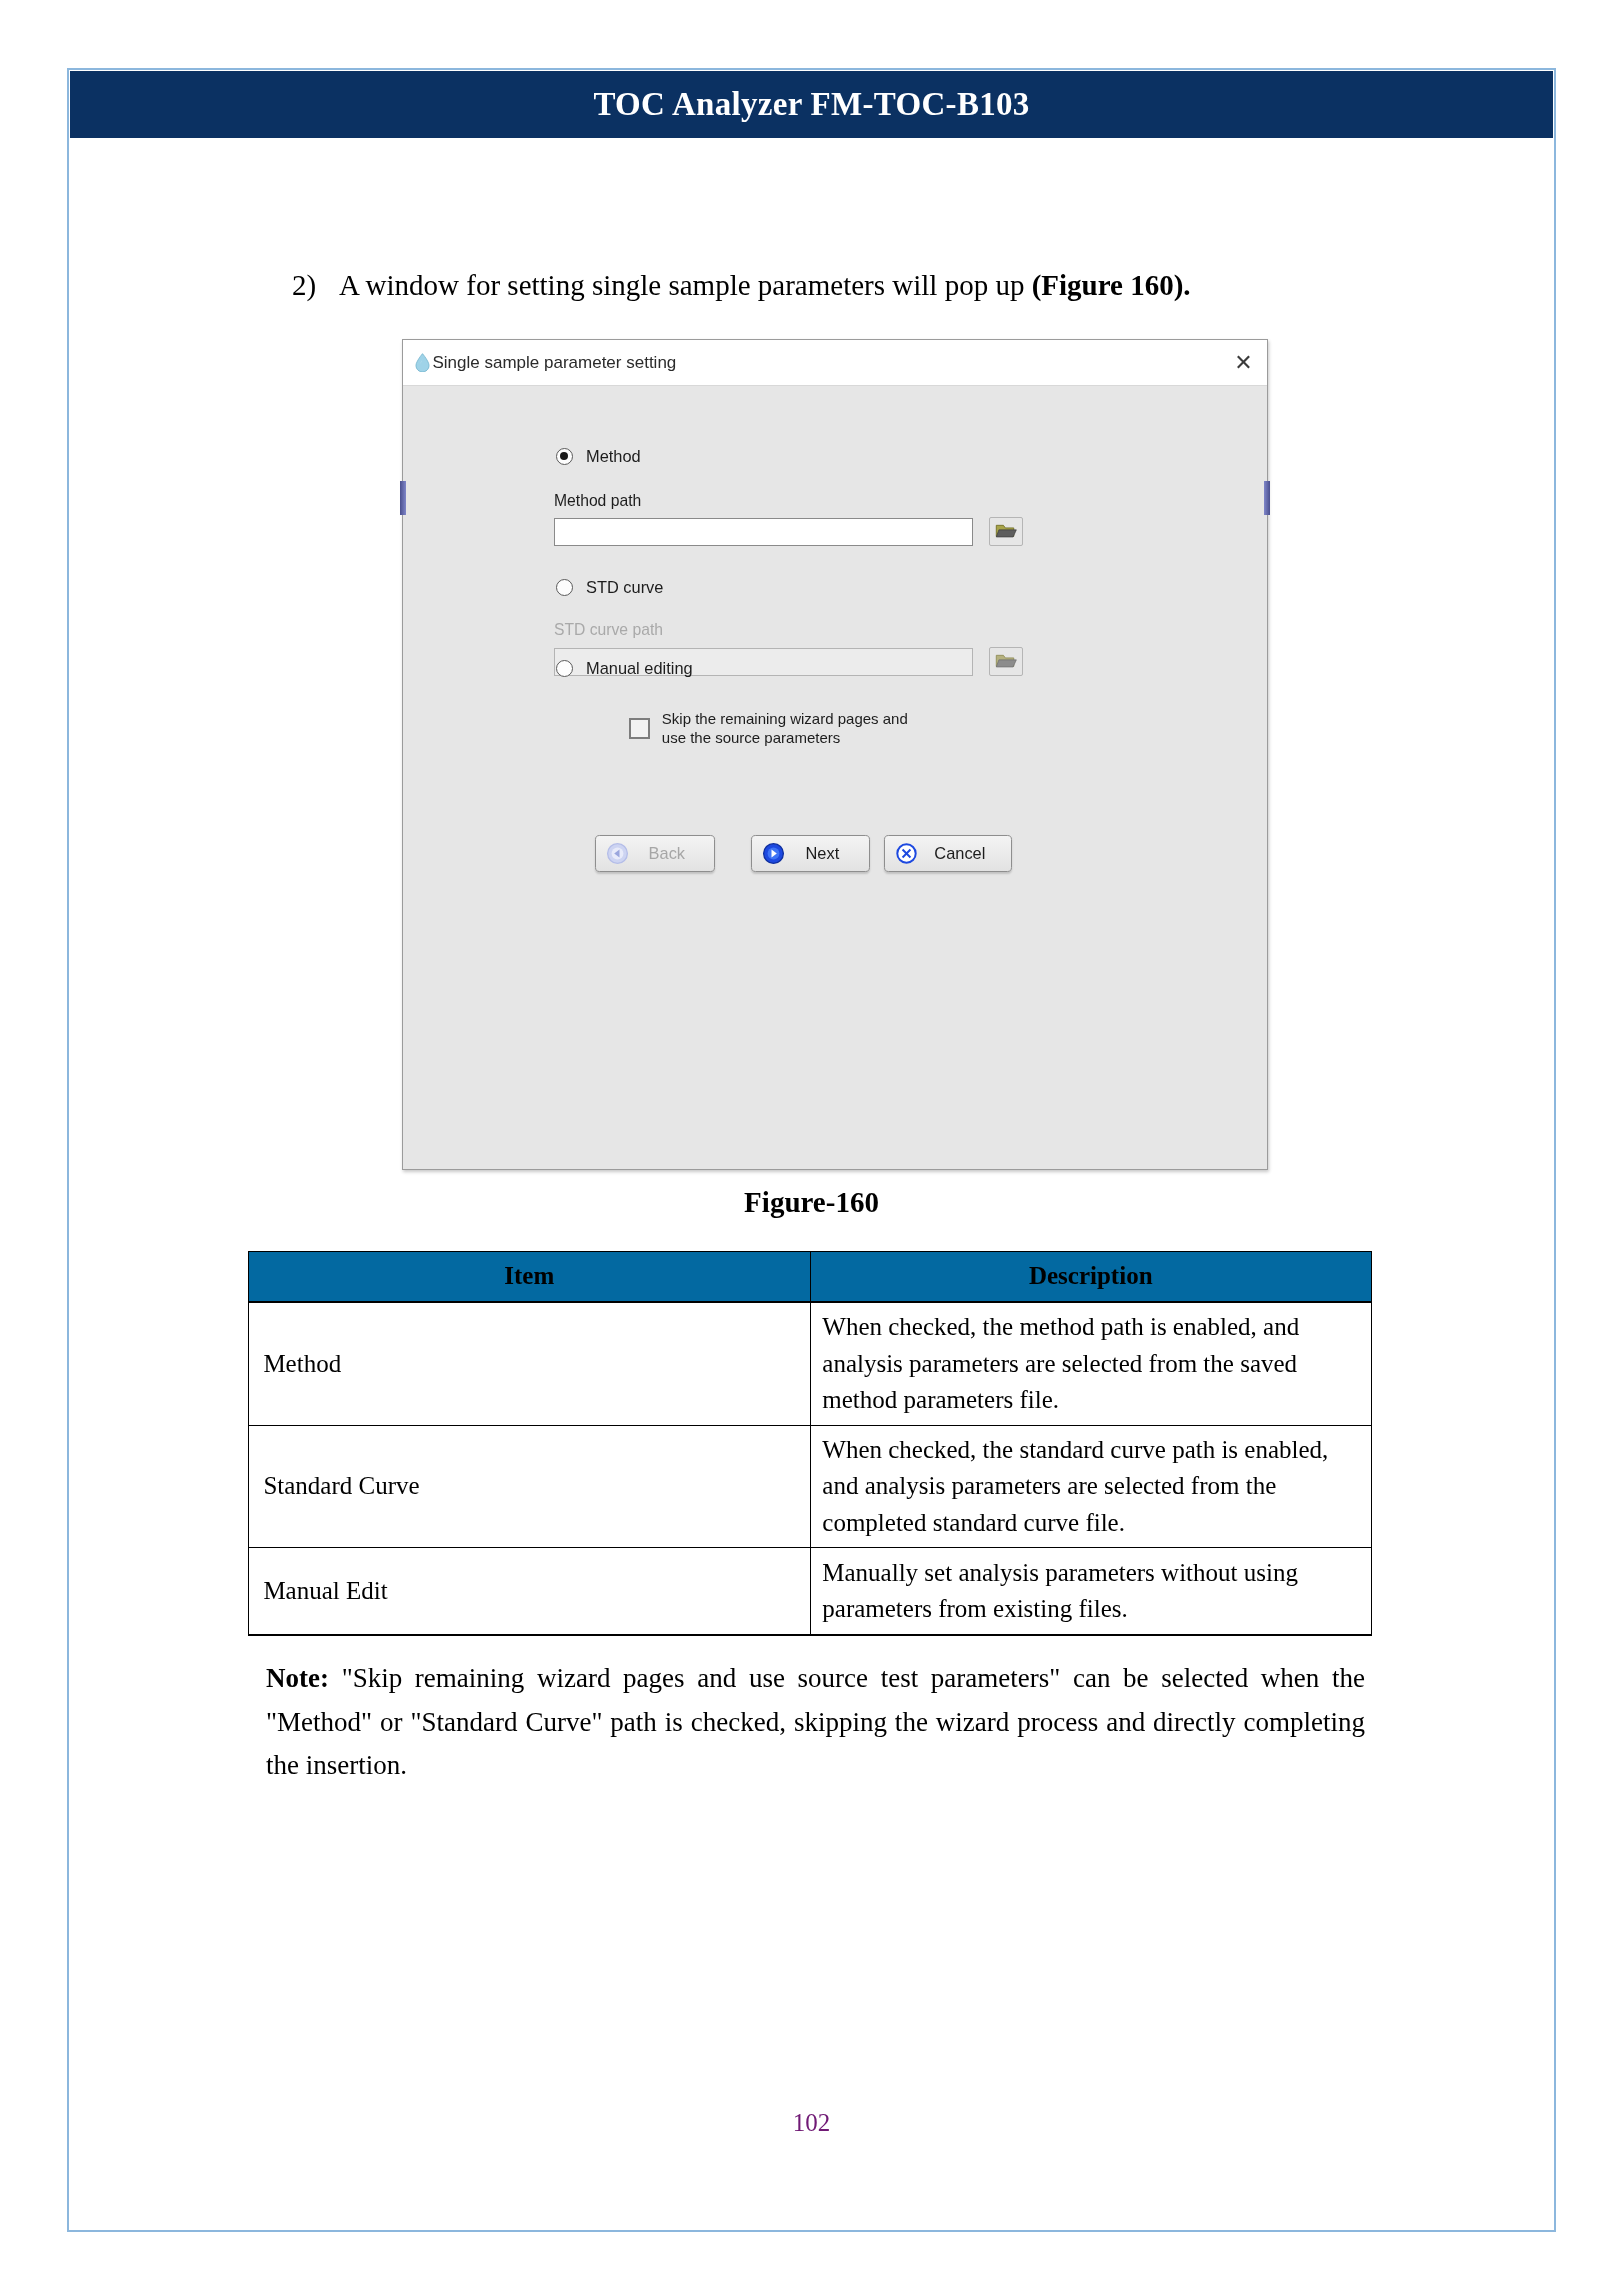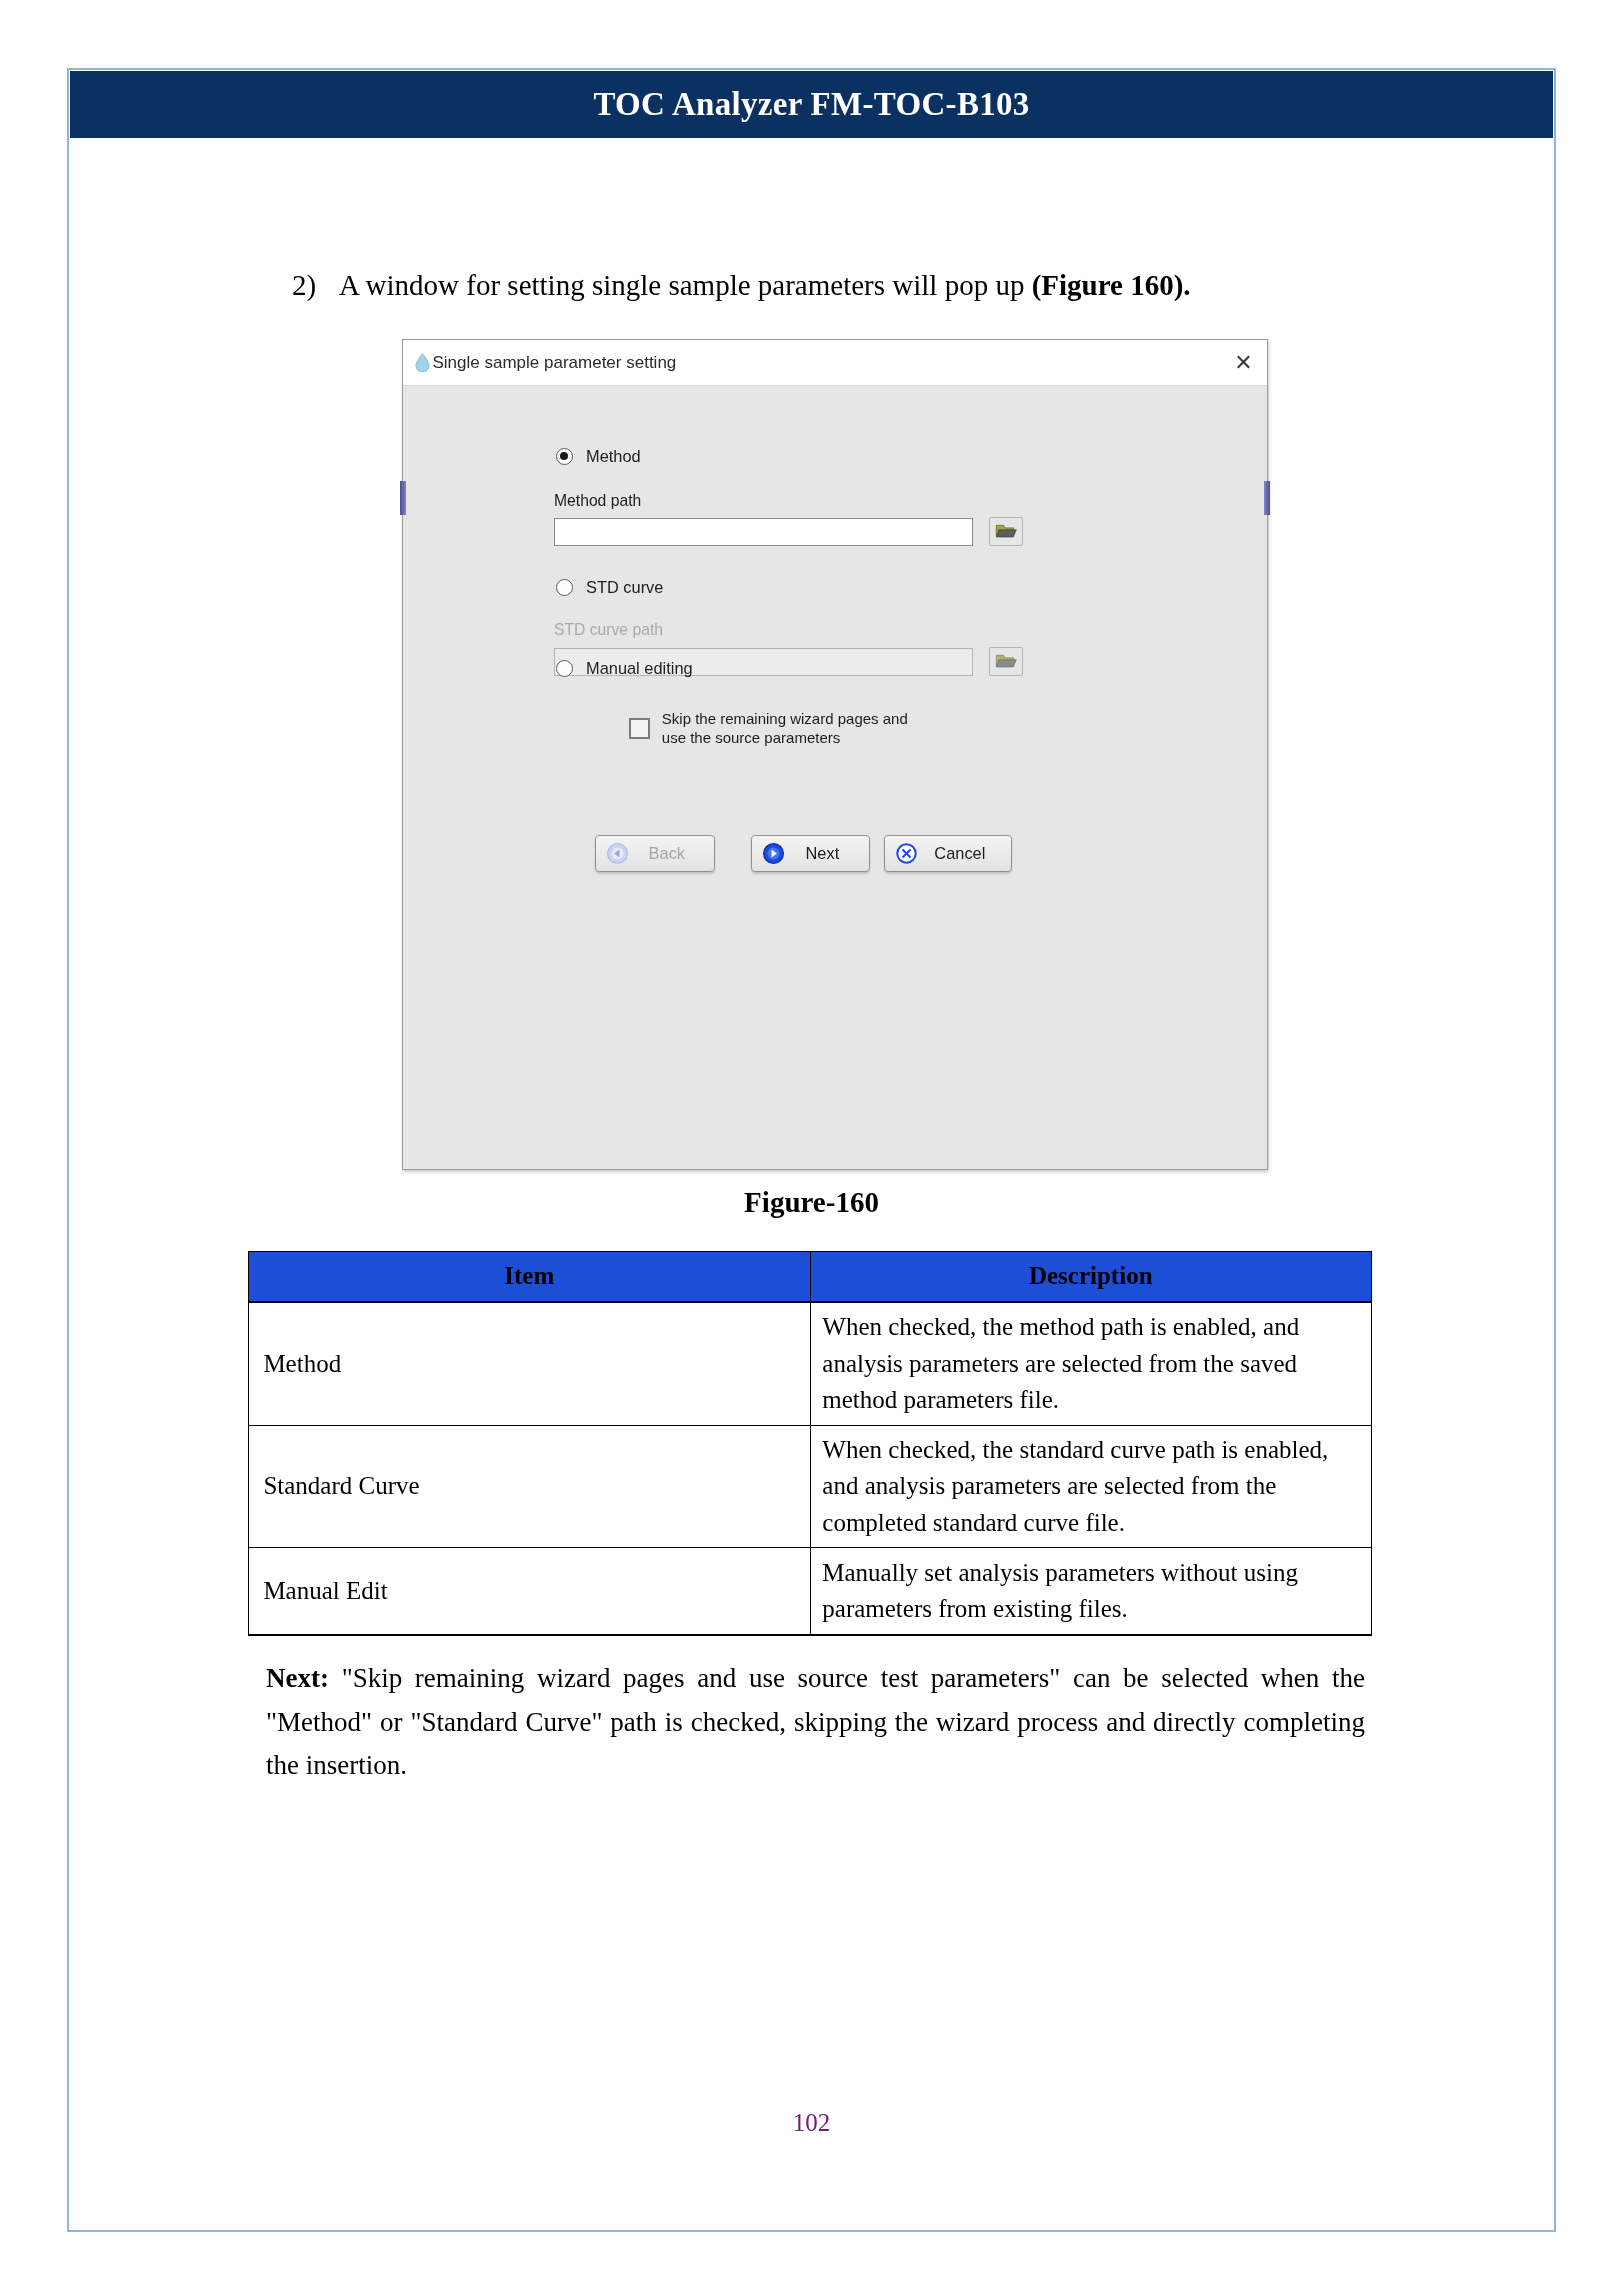--- a/index.html
+++ b/index.html
@@ -254,21 +254,21 @@
     table-layout: fixed;
   }
   .desc-table th, .desc-table td {
     border: 1.3px solid #000000;
     font-size: 25px;
     color: #000000;
     padding: 3.9px 10.5px;
     vertical-align: middle;
   }
   .desc-table thead th {
-    background: #1d4ed8;
+    background: #0369a1;
     text-align: center;
     font-weight: bold;
     height: 41px;
     border-bottom-width: 2.6px;
   }
   .desc-table td.item-cell {
     width: 298px;
     text-align: left;
     padding-left: 14.4px;
   }
@@ -433,19 +433,19 @@
         <td class="desc-cell">When checked, the standard curve path is enabled, and analysis parameters are selected from the completed standard curve file.</td>
       </tr>
       <tr>
         <td class="item-cell">Manual Edit</td>
         <td class="desc-cell">Manually set analysis parameters without using parameters from existing files.</td>
       </tr>
     </tbody>
   </table>
 
   <div class="note-para">
-    <span class="note-lead">Next:</span><span> "Skip remaining wizard pages and use source test parameters" can be selected when the "Method" or "Standard Curve" path is checked, skipping the wizard process and directly completing the insertion.</span>
+    <span class="note-lead">Note:</span><span> "Skip remaining wizard pages and use source test parameters" can be selected when the "Method" or "Standard Curve" path is checked, skipping the wizard process and directly completing the insertion.</span>
   </div>
 
   <div class="page-number">102</div>
 
 </div>
 
 
 </body></html>

